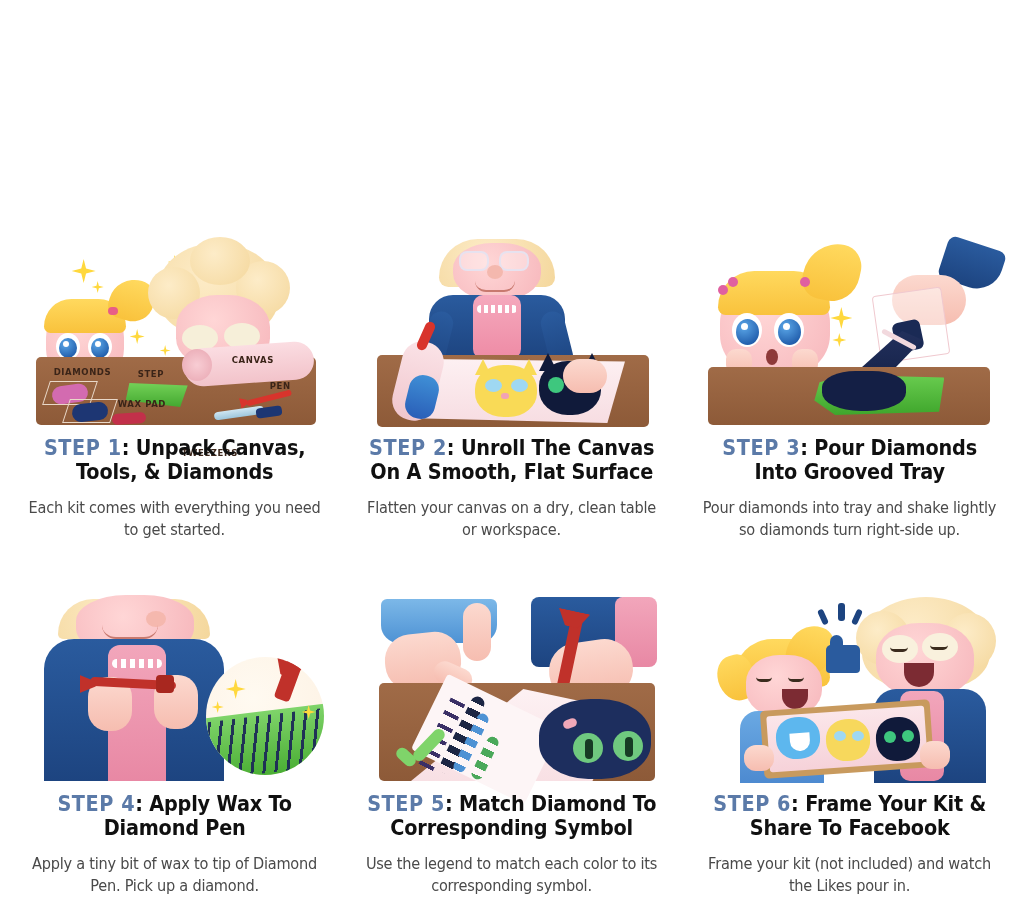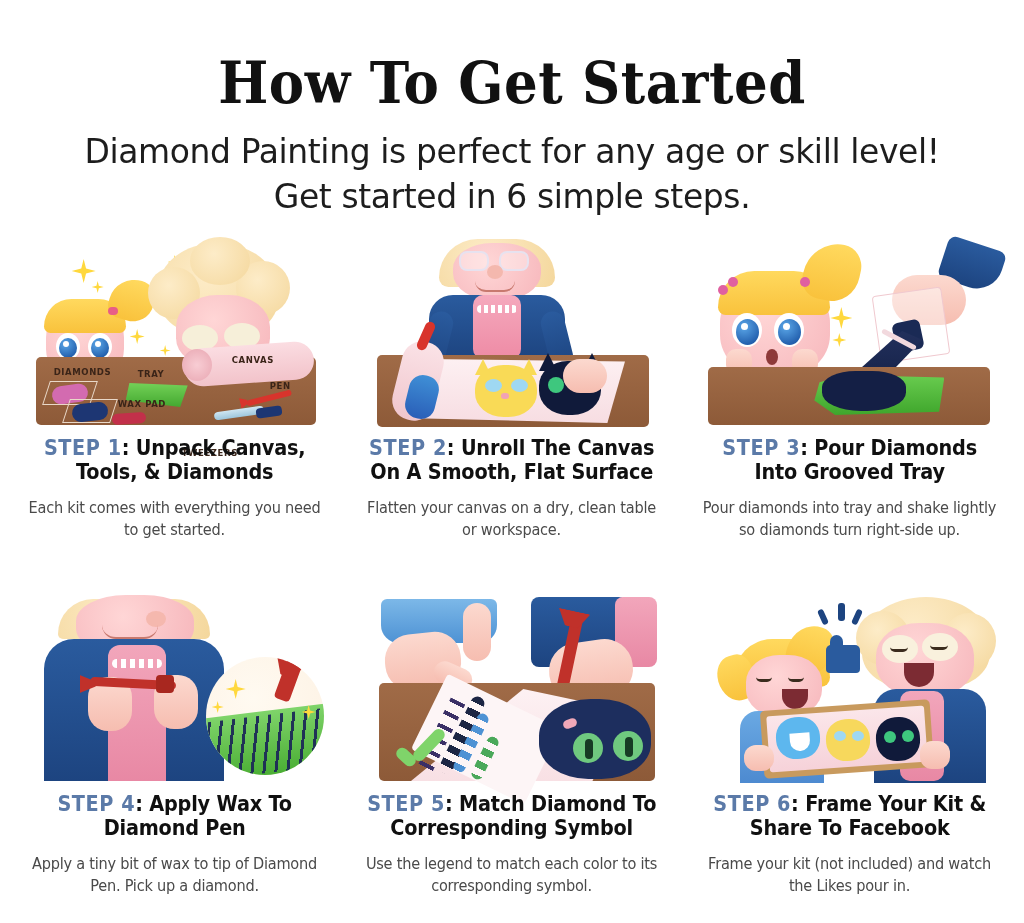--- a/index.html
+++ b/index.html
@@ -107,24 +107,20 @@
     font-size:8.5px; font-weight:700; color:#3a2418;
     letter-spacing:0.6px; white-space:nowrap;
     transform-origin: left center;
   }
 </style>
 </head>
 <body>
 
 <div class="page">
 
-  <div class="header">
-    <div class="main-title">How To Get Started</div>
-    <div class="subtitle">Diamond Painting is perfect for any age or skill level! Get started in 6 simple steps.</div>
-  </div>
 
   <div class="grid">
 
     <div class="step">
       <div class="art-wrap">
         <div class="art">
 
           <div class="sparkle" style="left:42px;top:22px;width:24px;height:24px;"></div>
           <div class="sparkle" style="left:62px;top:44px;width:12px;height:12px;"></div>
           <div class="sparkle" style="left:138px;top:18px;width:14px;height:14px;"></div>
@@ -156,21 +152,21 @@
           <div style="position:absolute;left:152px;top:112px;width:30px;height:32px;background:radial-gradient(circle at 50% 50%,#f8cdd4,#e8a6b1);border-radius:50%;"></div>
           <div class="hand-label" style="left:202px;top:118px;">CANVAS</div>
 
           <div style="position:absolute;left:22px;top:148px;width:36px;height:18px;background:#d36bb0;border-radius:9px;transform:rotate(-8deg);"></div>
           <div style="position:absolute;left:16px;top:144px;width:48px;height:24px;border:1.4px solid #e9d8c8;transform:skewX(-18deg);"></div>
           <div style="position:absolute;left:42px;top:166px;width:36px;height:18px;background:#1d3673;border-radius:9px;transform:rotate(-6deg);"></div>
           <div style="position:absolute;left:36px;top:162px;width:48px;height:24px;border:1.4px solid #e9d8c8;transform:skewX(-18deg);"></div>
           <div class="hand-label" style="left:24px;top:130px;">DIAMONDS</div>
 
           <div style="position:absolute;left:96px;top:146px;width:62px;height:24px;background:linear-gradient(#73d157,#43a830);clip-path:polygon(6% 0%,100% 10%,88% 100%,0% 72%);"></div>
-          <div class="hand-label" style="left:108px;top:132px;">TRAY</div>
+          <div class="hand-label" style="left:108px;top:132px;">STEP</div>
 
           <div style="position:absolute;left:82px;top:176px;width:34px;height:11px;background:#c2304a;border-radius:6px;transform:rotate(-4deg);"></div>
           <div class="hand-label" style="left:88px;top:162px;">WAX PAD</div>
 
           <div style="position:absolute;left:216px;top:158px;width:46px;height:6px;background:#d8342c;border-radius:3px;transform:rotate(-14deg);"></div>
           <div style="position:absolute;left:210px;top:160px;width:8px;height:11px;background:#d8342c;clip-path:polygon(0% 0%,100% 35%,100% 65%,0% 100%);transform:rotate(-14deg);"></div>
           <div class="hand-label" style="left:240px;top:144px;">PEN</div>
 
           <div style="position:absolute;left:184px;top:172px;width:50px;height:8px;background:linear-gradient(#cfe6f2,#9ec7dd);border-radius:4px;transform:rotate(-8deg);"></div>
           <div style="position:absolute;left:226px;top:170px;width:26px;height:10px;background:#1d3673;border-radius:4px;transform:rotate(-8deg);"></div>

